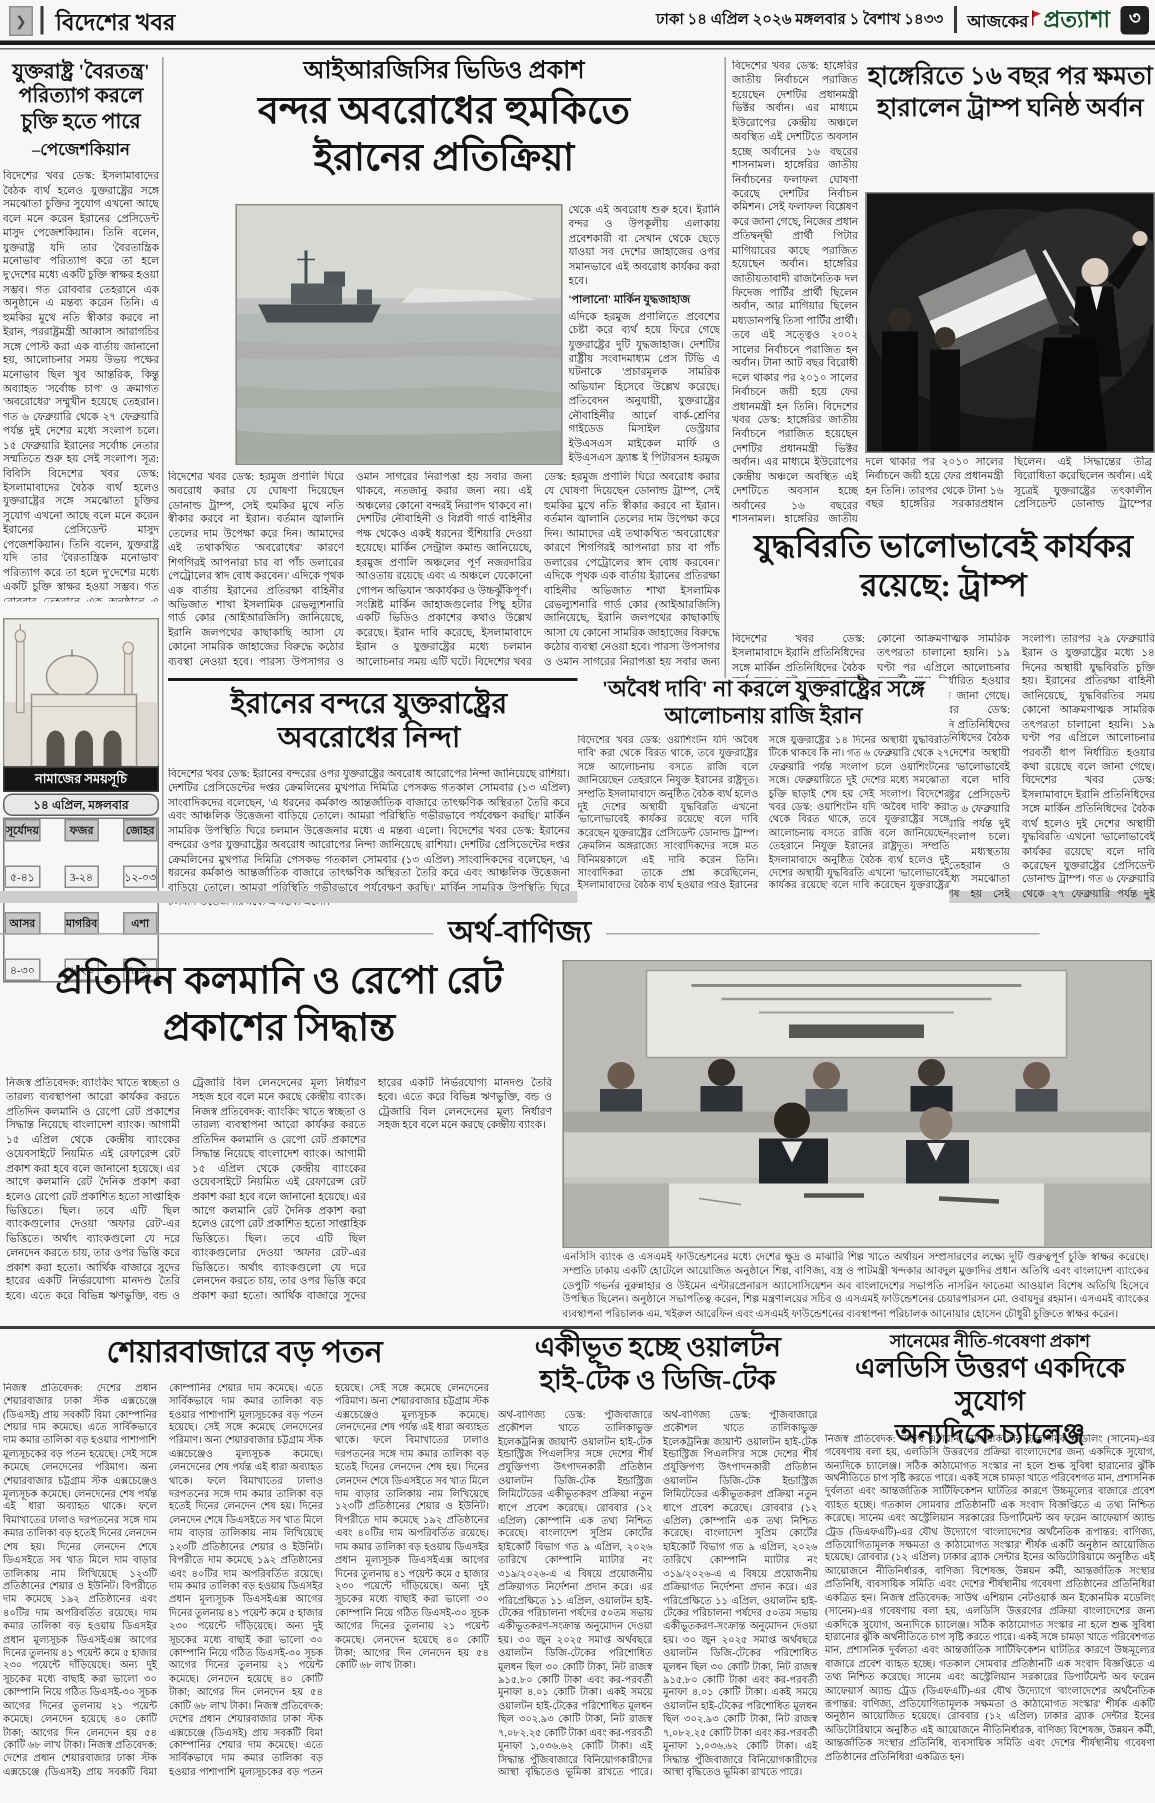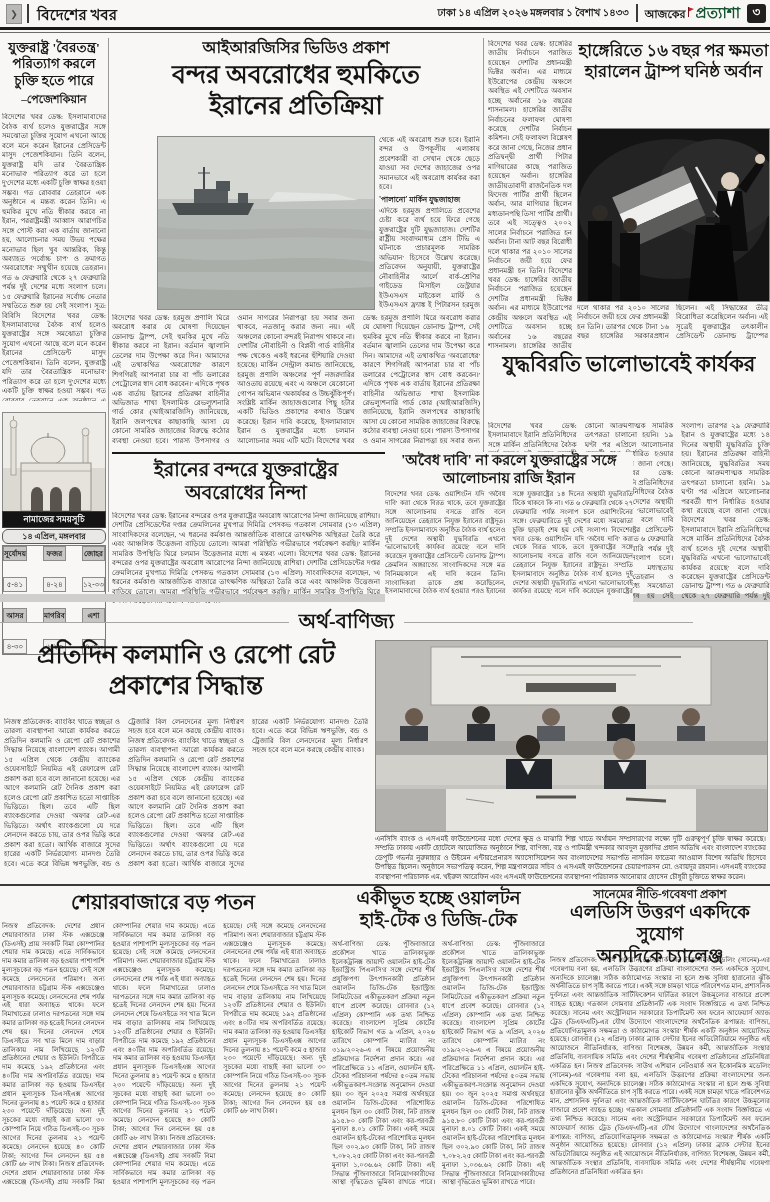--- a/index.html
+++ b/index.html
@@ -93,21 +93,21 @@
       <line x1="18" y1="58" x2="88" y2="58" stroke="#a4a19a" stroke-width="0.8"></line>
     </svg>
   </div>
   <div class="abs pr-title" style="left:2px;top:511px;width:102px;height:15px;">নামাজের সময়সূচি</div>
   <div class="abs pr-date" style="left:2px;top:529px;width:102px;height:13px;">১৪ এপ্রিল, মঙ্গলবার</div>
   <div class="abs pr-grid" style="left:2px;top:545px;width:102px;gap:16px;">
     <div class="pr-cell pr-lab">সূর্যোদয়</div>
     <div class="pr-cell pr-lab">ফজর</div>
     <div class="pr-cell pr-lab">জোহর</div>
     <div class="pr-cell pr-val">৫-৪১</div>
-    <div class="pr-cell pr-val">৪-২৪</div>
+    <div class="pr-cell pr-val">3-২৪</div>
     <div class="pr-cell pr-val">১২-০৩</div>
     <div class="pr-cell pr-lab">আসর</div>
     <div class="pr-cell pr-lab">মাগরিব</div>
     <div class="pr-cell pr-lab">এশা</div>
     <div class="pr-cell pr-val">৪-৩০</div>
     <div class="pr-cell pr-val">৬-২৩</div>
     <div class="pr-cell pr-val">৭-৩৮</div>
   </div>
 
   <div class="abs hl ctr" style="left:112px;top:38px;width:368px;font-size:16px;">আইআরজিসির ভিডিও প্রকাশ</div>
@@ -142,20 +142,21 @@
   </div>
 
   <div class="abs body-txt cols3" style="left:112px;top:314px;width:368px;height:134px;">বিদেশের খবর ডেস্ক: হরমুজ প্রণালি ঘিরে অবরোধ করার যে ঘোষণা দিয়েছেন ডোনাল্ড ট্রাম্প, সেই হুমকির মুখে নতি স্বীকার করবে না ইরান। বর্তমান জ্বালানি তেলের দাম উপেক্ষা করে দিন। আমাদের এই তথাকথিত 'অবরোধের' কারণে শিগগিরই আপনারা চার বা পাঁচ ডলারের পেট্রোলের স্বাদ বোধ করবেন।' এদিকে পৃথক এক বার্তায় ইরানের প্রতিরক্ষা বাহিনীর অভিজাত শাখা ইসলামিক রেভল্যুশনারি গার্ড কোর (আইআরজিসি) জানিয়েছে, ইরানি জলপথের কাছাকাছি আসা যে কোনো সামরিক জাহাজের বিরুদ্ধে কঠোর ব্যবস্থা নেওয়া হবে। পারস্য উপসাগর ও ওমান সাগরের নিরাপত্তা হয় সবার জন্য থাকবে, নতজানু করার জন্য নয়। এই অঞ্চলের কোনো বন্দরই নিরাপদ থাকবে না। দেশটির নৌবাহিনী ও বিপ্লবী গার্ড বাহিনীর পক্ষ থেকেও একই ধরনের হুঁশিয়ারি দেওয়া হয়েছে। মার্কিন সেন্ট্রাল কমান্ড জানিয়েছে, হরমুজ প্রণালি অঞ্চলের পূর্ণ নজরদারির আওতায় রয়েছে এবং এ অঞ্চলে যেকোনো গোপন অভিযান 'অকার্যকর ও উচ্চঝুঁকিপূর্ণ'। সংশ্লিষ্ট মার্কিন জাহাজগুলোর পিছু হটার একটি ভিডিও প্রকাশের কথাও উল্লেখ করেছে। ইরান দাবি করেছে, ইসলামাবাদে ইরান ও যুক্তরাষ্ট্রের মধ্যে চলমান আলোচনার সময় এটি ঘটে। বিদেশের খবর ডেস্ক: হরমুজ প্রণালি ঘিরে অবরোধ করার যে ঘোষণা দিয়েছেন ডোনাল্ড ট্রাম্প, সেই হুমকির মুখে নতি স্বীকার করবে না ইরান। বর্তমান জ্বালানি তেলের দাম উপেক্ষা করে দিন। আমাদের এই তথাকথিত 'অবরোধের' কারণে শিগগিরই আপনারা চার বা পাঁচ ডলারের পেট্রোলের স্বাদ বোধ করবেন।' এদিকে পৃথক এক বার্তায় ইরানের প্রতিরক্ষা বাহিনীর অভিজাত শাখা ইসলামিক রেভল্যুশনারি গার্ড কোর (আইআরজিসি) জানিয়েছে, ইরানি জলপথের কাছাকাছি আসা যে কোনো সামরিক জাহাজের বিরুদ্ধে কঠোর ব্যবস্থা নেওয়া হবে। পারস্য উপসাগর ও ওমান সাগরের নিরাপত্তা হয় সবার জন্য থাকবে, নতজানু করার জন্য নয়। এই অঞ্চলের কোনো বন্দরই নিরাপদ থাকবে না। দেশটির নৌবাহিনী ও বিপ্লবী গার্ড বাহিনীর পক্ষ থেকেও একই ধরনের হুঁশিয়ারি দেওয়া হয়েছে। মার্কিন সেন্ট্রাল কমান্ড জানিয়েছে, হরমুজ প্রণালি অঞ্চলের পূর্ণ নজরদারির আওতায় রয়েছে এবং এ অঞ্চলে যেকোনো গোপন অভিযান 'অকার্যকর ও উচ্চঝুঁকিপূর্ণ'। সংশ্লিষ্ট মার্কিন জাহাজগুলোর পিছু হটার একটি ভিডিও প্রকাশের কথাও উল্লেখ করেছে। ইরান দাবি করেছে, ইসলামাবাদে ইরান ও যুক্তরাষ্ট্রের মধ্যে চলমান আলোচনার সময় এটি ঘটে।</div>
 
   <div class="abs rule-h" style="left:112px;top:452px;width:368px;height:2px;"></div>
   <div class="abs hl ctr" style="left:112px;top:458px;width:268px;font-size:19px;">ইরানের বন্দরে যুক্তরাষ্ট্রের অবরোধের নিন্দা</div>
   <div class="abs body-txt" style="left:112px;top:512px;width:268px;height:96px;">বিদেশের খবর ডেস্ক: ইরানের বন্দরের ওপর যুক্তরাষ্ট্রের অবরোধ আরোপের নিন্দা জানিয়েছে রাশিয়া। দেশটির প্রেসিডেন্টের দপ্তর ক্রেমলিনের মুখপাত্র দিমিত্রি পেসকভ গতকাল সোমবার (১৩ এপ্রিল) সাংবাদিকদের বলেছেন, 'এ ধরনের কর্মকাণ্ড আন্তর্জাতিক বাজারে তাৎক্ষণিক অস্থিরতা তৈরি করে এবং আঞ্চলিক উত্তেজনা বাড়িয়ে তোলে। আমরা পরিস্থিতি গভীরভাবে পর্যবেক্ষণ করছি।' মার্কিন সামরিক উপস্থিতি ঘিরে চলমান উত্তেজনার মধ্যে এ মন্তব্য এলো। বিদেশের খবর ডেস্ক: ইরানের বন্দরের ওপর যুক্তরাষ্ট্রের অবরোধ আরোপের নিন্দা জানিয়েছে রাশিয়া। দেশটির প্রেসিডেন্টের দপ্তর ক্রেমলিনের মুখপাত্র দিমিত্রি পেসকভ গতকাল সোমবার (১৩ এপ্রিল) সাংবাদিকদের বলেছেন, 'এ ধরনের কর্মকাণ্ড আন্তর্জাতিক বাজারে তাৎক্ষণিক অস্থিরতা তৈরি করে এবং আঞ্চলিক উত্তেজনা বাড়িয়ে তোলে। আমরা পরিস্থিতি গভীরভাবে পর্যবেক্ষণ করছি।' মার্কিন সামরিক উপস্থিতি ঘিরে চলমান উত্তেজনার মধ্যে এ মন্তব্য এলো।</div>
 
   <div class="abs hl ctr" style="left:488px;top:352px;width:282px;font-size:21px;">
     <div>যুদ্ধবিরতি ভালোভাবেই কার্যকর</div>
+    <div>রয়েছে: ট্রাম্প</div>
   </div>
   <div class="abs body-txt cols3" style="left:488px;top:422px;width:282px;height:188px;z-index:1;">বিদেশের খবর ডেস্ক: ইসলামাবাদে ইরানি প্রতিনিধিদের সঙ্গে মার্কিন প্রতিনিধিদের বৈঠক ব্যর্থ হলেও দুই দেশের অস্থায়ী যুদ্ধবিরতি এখনো 'ভালোভাবেই কার্যকর রয়েছে' বলে দাবি করেছেন যুক্তরাষ্ট্রের প্রেসিডেন্ট ডোনাল্ড ট্রাম্প। গত ৬ ফেব্রুয়ারি থেকে ২৭ ফেব্রুয়ারি পর্যন্ত দুই দেশের মধ্যে সংলাপ চলে। ওয়াশিংটনের মধ্যস্থতায় ফেব্রুয়ারিতে তেহরান ও ওয়াশিংটনের মধ্যে সমঝোতা চুক্তি ছাড়াই শেষ হয় সেই সংলাপ। তারপর ২৯ ফেব্রুয়ারি ইরান ও যুক্তরাষ্ট্রের মধ্যে ১৪ দিনের অস্থায়ী যুদ্ধবিরতি চুক্তি হয়। ইরানের প্রতিরক্ষা বাহিনী জানিয়েছে, যুদ্ধবিরতির সময় কোনো আক্রমণাত্মক সামরিক তৎপরতা চালানো হয়নি। ১৯ ঘণ্টা পর এপ্রিলে আলোচনার পরবর্তী ধাপ নির্ধারিত হওয়ার কথা রয়েছে বলে জানা গেছে। বিদেশের খবর ডেস্ক: ইসলামাবাদে ইরানি প্রতিনিধিদের সঙ্গে মার্কিন প্রতিনিধিদের বৈঠক ব্যর্থ হলেও দুই দেশের অস্থায়ী যুদ্ধবিরতি এখনো 'ভালোভাবেই কার্যকর রয়েছে' বলে দাবি করেছেন যুক্তরাষ্ট্রের প্রেসিডেন্ট ডোনাল্ড ট্রাম্প। গত ৬ ফেব্রুয়ারি থেকে ২৭ ফেব্রুয়ারি পর্যন্ত দুই দেশের মধ্যে সংলাপ চলে। ওয়াশিংটনের মধ্যস্থতায় ফেব্রুয়ারিতে তেহরান ও ওয়াশিংটনের মধ্যে সমঝোতা চুক্তি ছাড়াই শেষ হয় সেই সংলাপ। তারপর ২৯ ফেব্রুয়ারি ইরান ও যুক্তরাষ্ট্রের মধ্যে ১৪ দিনের অস্থায়ী যুদ্ধবিরতি চুক্তি হয়। ইরানের প্রতিরক্ষা বাহিনী জানিয়েছে, যুদ্ধবিরতির সময় কোনো আক্রমণাত্মক সামরিক তৎপরতা চালানো হয়নি। ১৯ ঘণ্টা পর এপ্রিলে আলোচনার পরবর্তী ধাপ নির্ধারিত হওয়ার কথা রয়েছে বলে জানা গেছে। বিদেশের খবর ডেস্ক: ইসলামাবাদে ইরানি প্রতিনিধিদের সঙ্গে মার্কিন প্রতিনিধিদের বৈঠক ব্যর্থ হলেও দুই দেশের অস্থায়ী যুদ্ধবিরতি এখনো 'ভালোভাবেই কার্যকর রয়েছে' বলে দাবি করেছেন যুক্তরাষ্ট্রের প্রেসিডেন্ট ডোনাল্ড ট্রাম্প। গত ৬ ফেব্রুয়ারি থেকে ২৭ ফেব্রুয়ারি পর্যন্ত দুই দেশের মধ্যে সংলাপ চলে। ওয়াশিংটনের মধ্যস্থতায় ফেব্রুয়ারিতে তেহরান ও ওয়াশিংটনের মধ্যে সমঝোতা চুক্তি ছাড়াই শেষ হয় সেই সংলাপ। তারপর ২৯ ফেব্রুয়ারি ইরান ও যুক্তরাষ্ট্রের মধ্যে ১৪ দিনের অস্থায়ী যুদ্ধবিরতি চুক্তি হয়। ইরানের প্রতিরক্ষা বাহিনী জানিয়েছে, যুদ্ধবিরতির সময় কোনো আক্রমণাত্মক সামরিক তৎপরতা চালানো হয়নি। ১৯ ঘণ্টা পর এপ্রিলে আলোচনার পরবর্তী ধাপ নির্ধারিত হওয়ার কথা রয়েছে বলে জানা গেছে।</div>
 
   <div class="abs" style="left:385px;top:452px;width:248px;height:158px;background:#f8f7f5;z-index:2;">
     <div class="hl ctr" style="font-size:14.5px;">'অবৈধ দাবি' না করলে যুক্তরাষ্ট্রের সঙ্গে আলোচনায় রাজি ইরান</div>
     <div class="body-sm cols2" style="height:112px;margin-top:3px;">বিদেশের খবর ডেস্ক: ওয়াশিংটন যদি 'অবৈধ দাবি' করা থেকে বিরত থাকে, তবে যুক্তরাষ্ট্রের সঙ্গে আলোচনায় বসতে রাজি বলে জানিয়েছেন তেহরানে নিযুক্ত ইরানের রাষ্ট্রদূত। সম্প্রতি ইসলামাবাদে অনুষ্ঠিত বৈঠক ব্যর্থ হলেও দুই দেশের অস্থায়ী যুদ্ধবিরতি এখনো 'ভালোভাবেই কার্যকর রয়েছে' বলে দাবি করেছেন যুক্তরাষ্ট্রের প্রেসিডেন্ট ডোনাল্ড ট্রাম্প। ক্রেমলিন অঙ্গরাজ্যে সাংবাদিকদের সঙ্গে মত বিনিময়কালে এই দাবি করেন তিনি। সাংবাদিকরা তাকে প্রশ্ন করেছিলেন, ইসলামাবাদের বৈঠক ব্যর্থ হওয়ার পরও ইরানের সঙ্গে যুক্তরাষ্ট্রের ১৪ দিনের অস্থায়ী যুদ্ধবিরতি টিকে থাকবে কি না। গত ৬ ফেব্রুয়ারি থেকে ২৭ ফেব্রুয়ারি পর্যন্ত সংলাপ চলে ওয়াশিংটনের সঙ্গে। ফেব্রুয়ারিতে দুই দেশের মধ্যে সমঝোতা চুক্তি ছাড়াই শেষ হয় সেই সংলাপ। বিদেশের খবর ডেস্ক: ওয়াশিংটন যদি 'অবৈধ দাবি' করা থেকে বিরত থাকে, তবে যুক্তরাষ্ট্রের সঙ্গে আলোচনায় বসতে রাজি বলে জানিয়েছেন তেহরানে নিযুক্ত ইরানের রাষ্ট্রদূত। সম্প্রতি ইসলামাবাদে অনুষ্ঠিত বৈঠক ব্যর্থ হলেও দুই দেশের অস্থায়ী যুদ্ধবিরতি এখনো 'ভালোভাবেই কার্যকর রয়েছে' বলে দাবি করেছেন যুক্তরাষ্ট্রের প্রেসিডেন্ট ডোনাল্ড ট্রাম্প। ক্রেমলিন অঙ্গরাজ্যে সাংবাদিকদের সঙ্গে মত বিনিময়কালে এই দাবি করেন তিনি। সাংবাদিকরা তাকে প্রশ্ন করেছিলেন, ইসলামাবাদের বৈঠক ব্যর্থ হওয়ার পরও ইরানের সঙ্গে যুক্তরাষ্ট্রের ১৪ দিনের অস্থায়ী যুদ্ধবিরতি টিকে থাকবে কি না। গত ৬ ফেব্রুয়ারি থেকে ২৭ ফেব্রুয়ারি পর্যন্ত সংলাপ চলে ওয়াশিংটনের সঙ্গে। ফেব্রুয়ারিতে দুই দেশের মধ্যে সমঝোতা চুক্তি ছাড়াই শেষ হয় সেই সংলাপ।</div>
   </div>
 
   <div class="abs body-txt" style="left:488px;top:40px;width:84px;height:308px;">বিদেশের খবর ডেস্ক: হাঙ্গেরির জাতীয় নির্বাচনে পরাজিত হয়েছেন দেশটির প্রধানমন্ত্রী ভিক্টর অর্বান। এর মাধ্যমে ইউরোপের কেন্দ্রীয় অঞ্চলে অবস্থিত এই দেশটিতে অবসান হচ্ছে অর্বানের ১৬ বছরের শাসনামল। হাঙ্গেরির জাতীয় নির্বাচনের ফলাফল ঘোষণা করেছে দেশটির নির্বাচন কমিশন। সেই ফলাফল বিশ্লেষণ করে জানা গেছে, নিজের প্রধান প্রতিদ্বন্দ্বী প্রার্থী পিটার মাগিয়ারের কাছে পরাজিত হয়েছেন অর্বান। হাঙ্গেরির জাতীয়তাবাদী রাজনৈতিক দল ফিদেজ পার্টির প্রার্থী ছিলেন অর্বান, আর মাগিয়ার ছিলেন মধ্যডানপন্থি তিসা পার্টির প্রার্থী। তবে এই সত্ত্বেও ২০০২ সালের নির্বাচনে পরাজিত হন অর্বান। টানা আট বছর বিরোধী দলে থাকার পর ২০১০ সালের নির্বাচনে জয়ী হয়ে ফের প্রধানমন্ত্রী হন তিনি। বিদেশের খবর ডেস্ক: হাঙ্গেরির জাতীয় নির্বাচনে পরাজিত হয়েছেন দেশটির প্রধানমন্ত্রী ভিক্টর অর্বান। এর মাধ্যমে ইউরোপের কেন্দ্রীয় অঞ্চলে অবস্থিত এই দেশটিতে অবসান হচ্ছে অর্বানের ১৬ বছরের শাসনামল। হাঙ্গেরির জাতীয় নির্বাচনের ফলাফল ঘোষণা করেছে দেশটির নির্বাচন কমিশন। সেই ফলাফল বিশ্লেষণ করে জানা গেছে, নিজের প্রধান প্রতিদ্বন্দ্বী প্রার্থী পিটার মাগিয়ারের কাছে পরাজিত হয়েছেন অর্বান। হাঙ্গেরির জাতীয়তাবাদী রাজনৈতিক দল ফিদেজ পার্টির প্রার্থী ছিলেন অর্বান, আর মাগিয়ার ছিলেন মধ্যডানপন্থি তিসা পার্টির প্রার্থী। তবে এই সত্ত্বেও ২০০২ সালের নির্বাচনে পরাজিত হন অর্বান। টানা আট বছর বিরোধী দলে থাকার পর ২০১০ সালের নির্বাচনে জয়ী হয়ে ফের প্রধানমন্ত্রী হন তিনি।</div>
   <div class="abs hl ctr" style="left:577px;top:40px;width:193px;font-size:16.5px;line-height:1.3;">হাঙ্গেরিতে ১৬ বছর পর ক্ষমতা হারালেন ট্রাম্প ঘনিষ্ঠ অর্বান</div>

